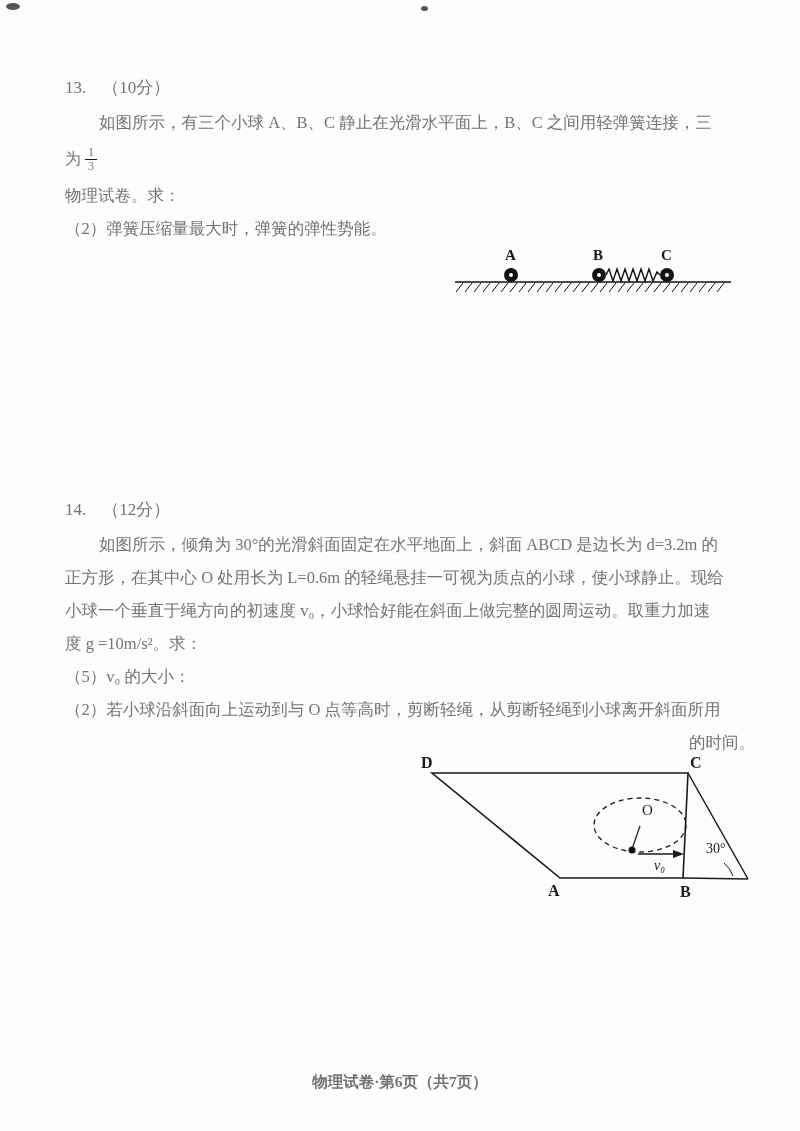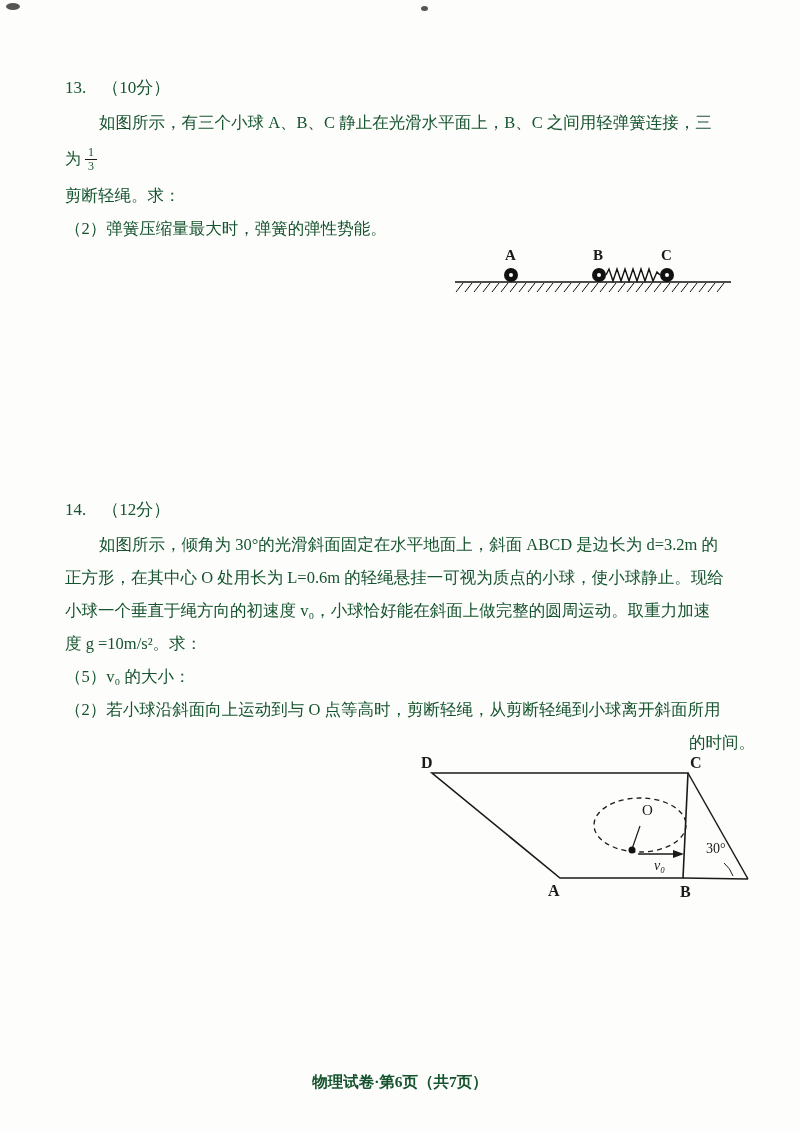--- a/index.html
+++ b/index.html
@@ -2,21 +2,21 @@
 <html><head>
 <meta charset="utf-8">
 <style>
   html,body{margin:0;padding:0;background:#e8e8e8;}
   .page{
     position:relative;
     width:800px;height:1131px;
     margin:0 auto;
     background:#fdfdfc;
     font-family:"Liberation Serif","DejaVu Serif",serif;
-    color:#14532d;
+    color:#737373;
     overflow:hidden;
   }
   .q{position:absolute;left:65px;width:690px;}
   .qhead{height:30px;line-height:24px;font-size:17px;}
   .qhead .qnum{margin-right:16px;}
   .tline{height:33px;line-height:33px;font-size:16.5px;white-space:nowrap;}
   .indent{text-indent:34px;}
   .fracline{height:40px;display:flex;align-items:center;white-space:nowrap;}
   .frac{display:inline-block;text-align:center;vertical-align:middle;margin:0 4px;}
   .frac .num{display:block;font-size:12px;line-height:13px;border-bottom:1px solid #1a1a1a;padding:0 3px;}
@@ -43,21 +43,21 @@
       <span class="qnum">13.</span><span>（10分）</span>
     </div>
     <div class="tline indent">如图所示，有三个小球 A、B、C 静止在光滑水平面上，B、C 之间用轻弹簧连接，三</div>
     <div class="fracline">
       <span>为</span>
       <span class="frac">
         <span class="num">1</span>
         <span class="den">3</span>
       </span>
     </div>
-    <div class="tline">剪断轻绳。求：</div>
+    <div class="tline">物理试卷。求：</div>
     <div class="tline">（2）弹簧压缩量最大时，弹簧的弹性势能。</div>
 
     <svg class="fig" style="left:388px;top:168px" width="285" height="60" viewBox="0 0 285 60">
       <text x="52" y="16" font-size="15" font-weight="bold">A</text>
       <text x="140" y="16" font-size="15" font-weight="bold">B</text>
       <text x="208" y="16" font-size="15" font-weight="bold">C</text>
 
       <circle cx="58" cy="31" r="7" fill="#111"></circle>
       <circle cx="58" cy="31" r="2" fill="#fff"></circle>
       <circle cx="146" cy="31" r="7" fill="#111"></circle>

